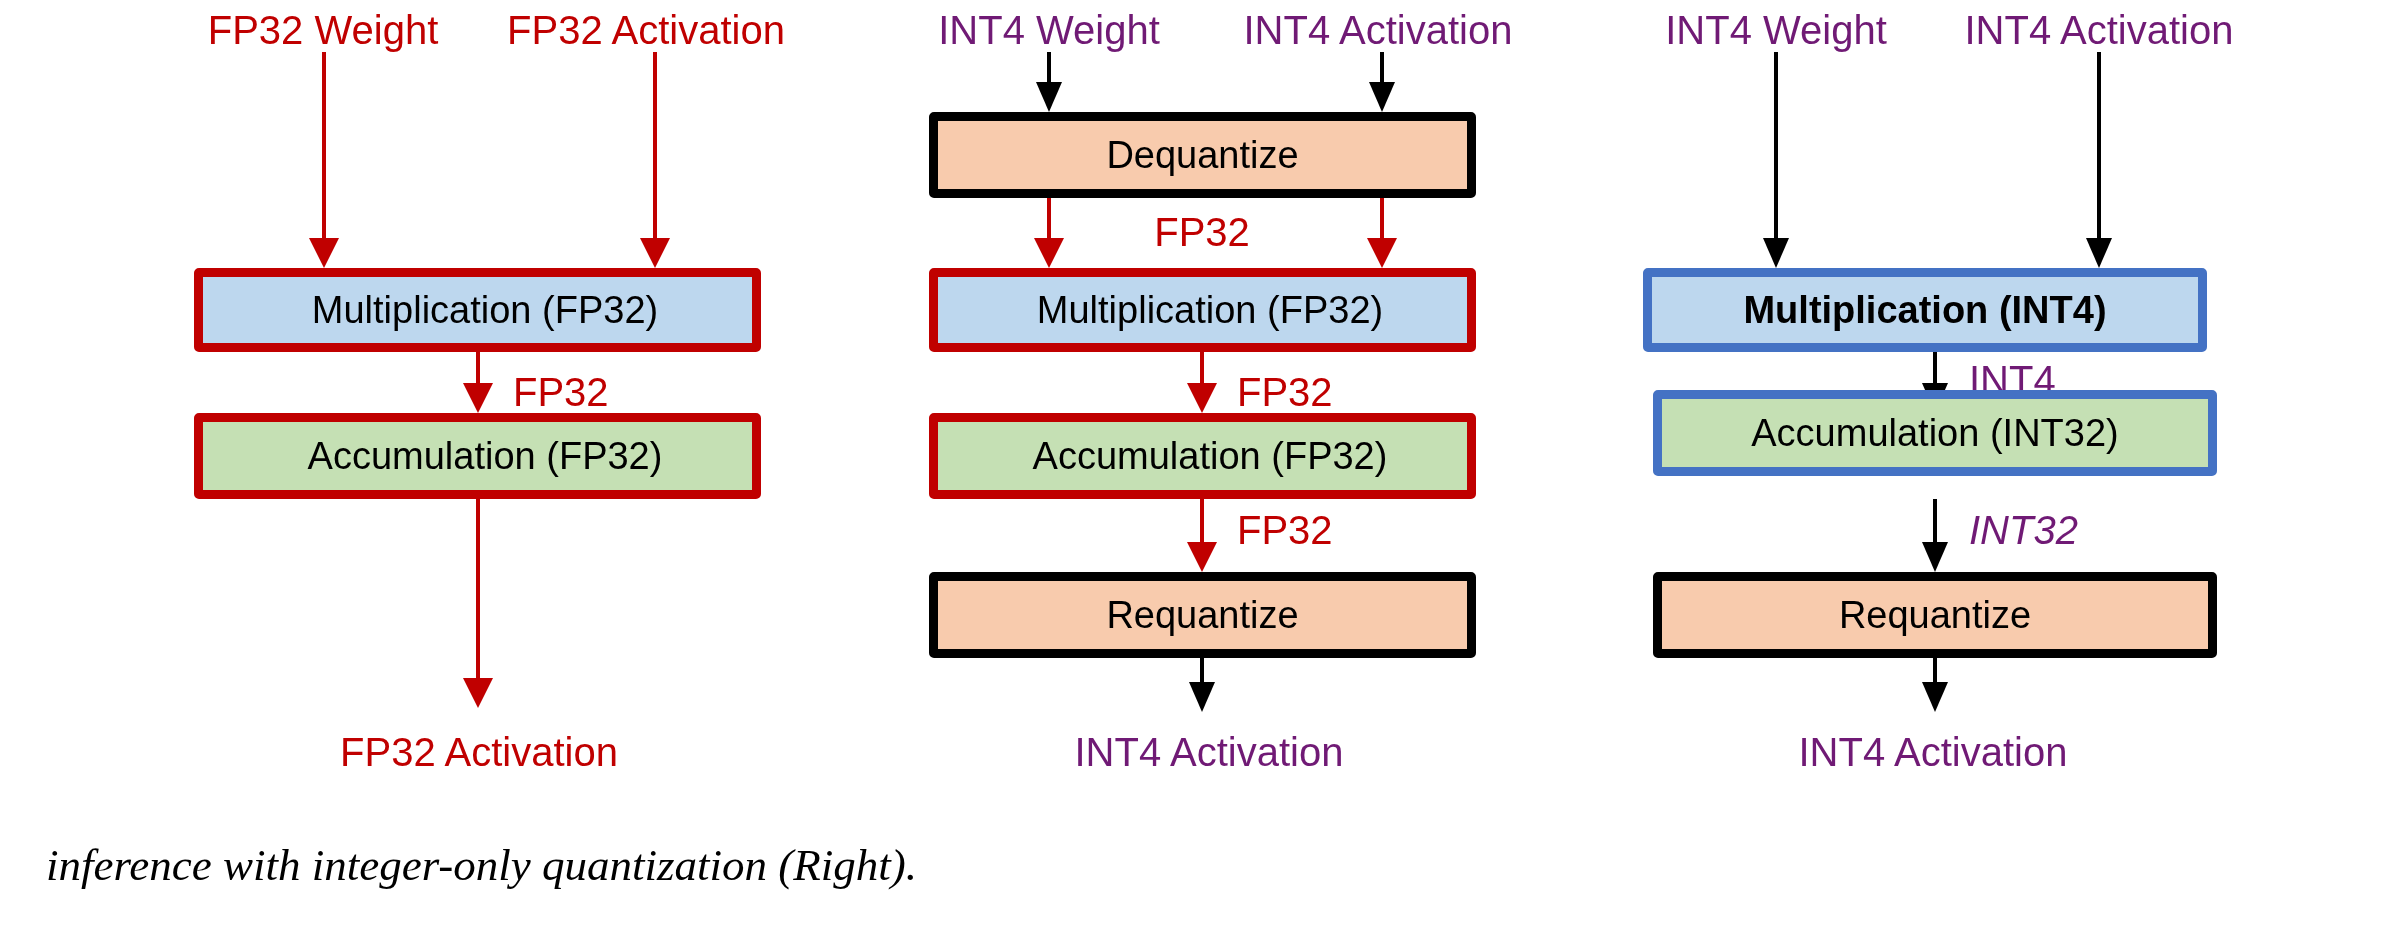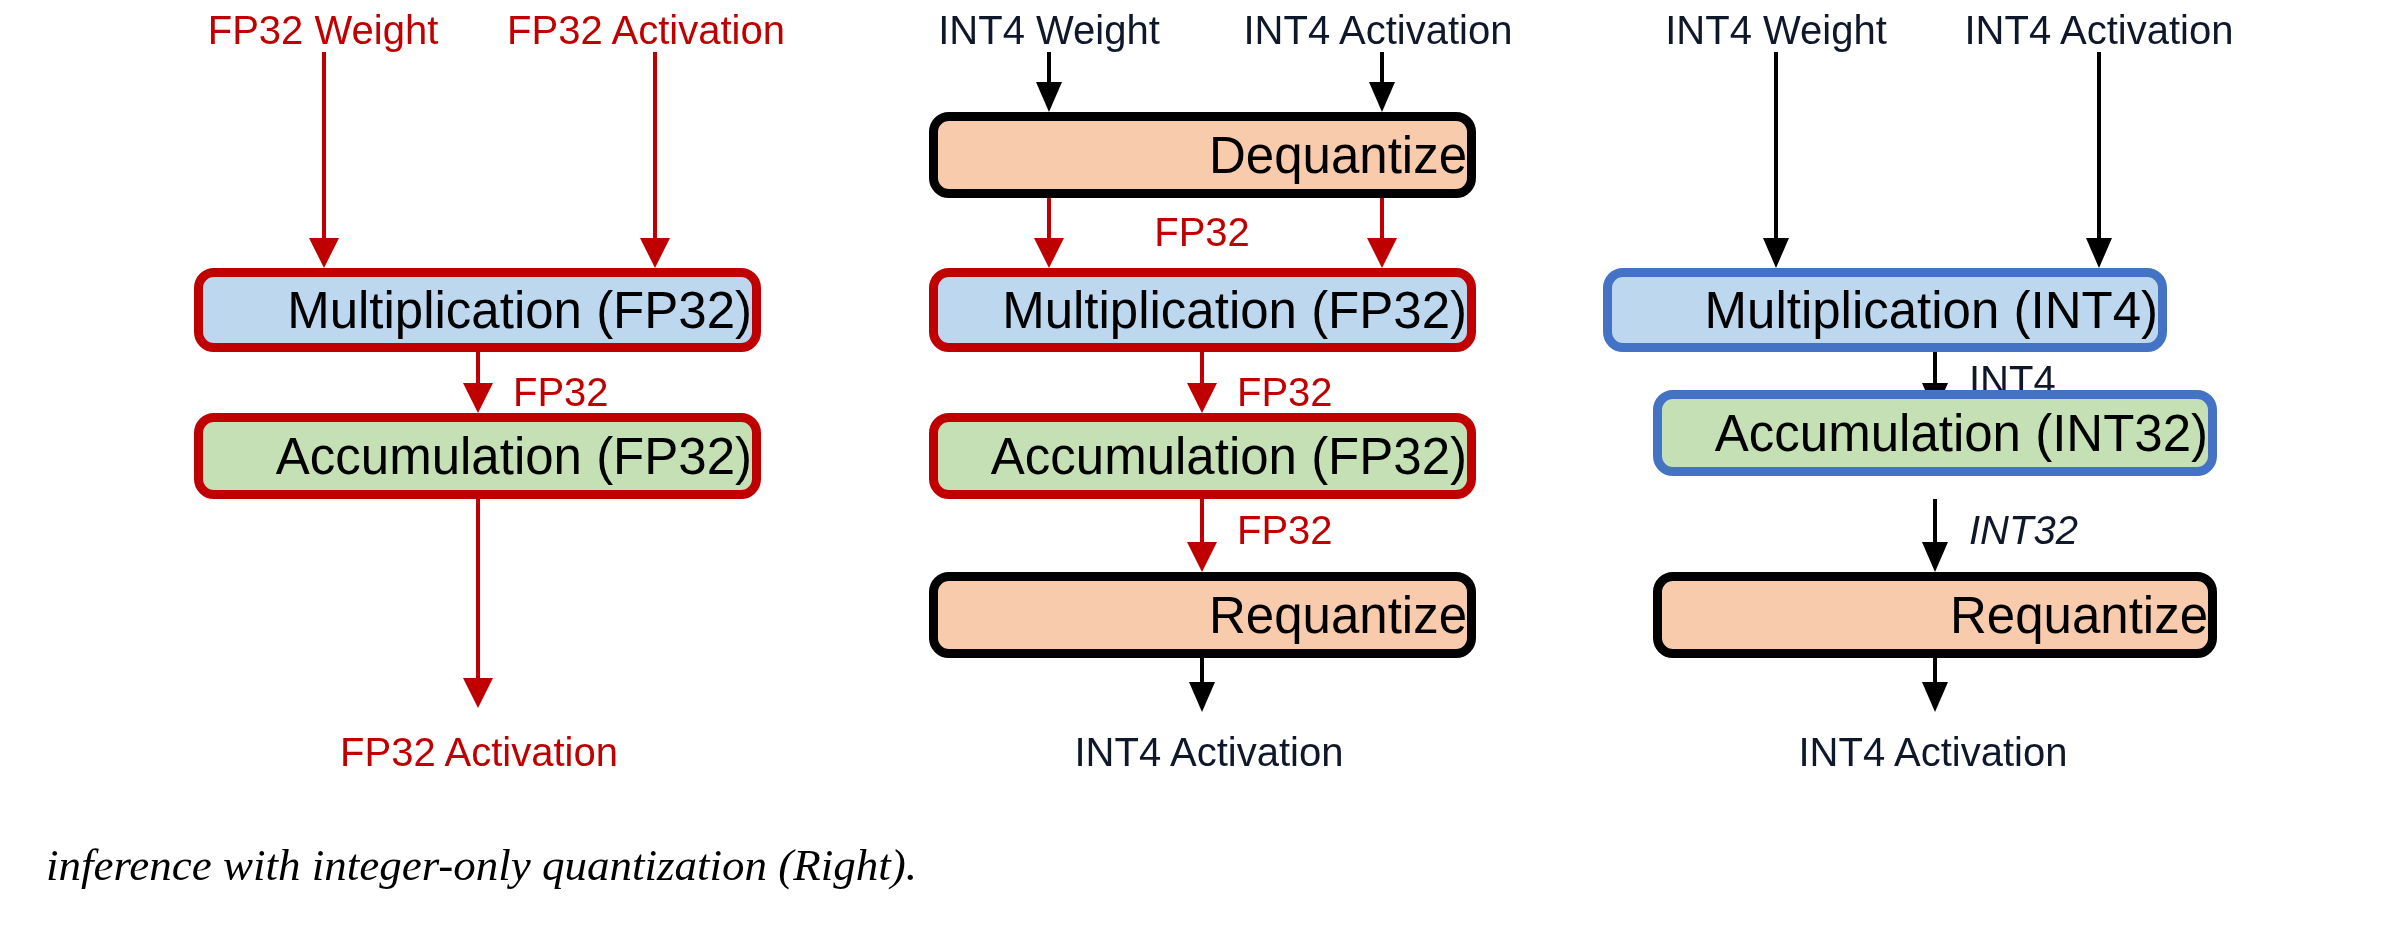--- a/index.html
+++ b/index.html
@@ -10,31 +10,31 @@
     background: #fff;
     font-family: "Liberation Sans", sans-serif;
     overflow: hidden;
     margin-left: 31px;
   }
   .lbl {
     position: absolute;
     font-size: 40px;
     line-height: 1.1;
     white-space: nowrap;
-    color: #0f172a;
+    color: #701a75;
   }
   .lbl.centered { transform: translateX(-50%); }
   .red-text { color: var(--red); }
   .flow-box {
     position: absolute;
     display: flex;
     align-items: center;
-    justify-content: flex-end;
-    border-radius: 20px;
-    font-size: 51px;
+    justify-content: center;
+    border-radius: 5px;
+    font-size: 38px;
     color: #000;
     white-space: nowrap;
     box-sizing: border-box;
   }
   .fill-blue   { background: var(--blue-fill); }
   .fill-green  { background: var(--green-fill); }
   .fill-orange { background: var(--orange-fill); }
   .border-red   { border: 9px solid var(--red); padding-left: 15px; }
   .border-blue  { border: 9px solid var(--blue-border); }
   .border-black { border: 9px solid var(--black); }
@@ -175,21 +175,21 @@
       <span>Requantize</span>
     </div>
 
     <div class="lbl centered" style="left:1178px; top:730px;">INT4 Activation</div>
   </div>
 
   <div>
     <div class="lbl centered" style="left:1745px; top:8px;">INT4 Weight</div>
     <div class="lbl centered" style="left:2068px; top:8px;">INT4 Activation</div>
 
-    <div class="flow-box fill-blue border-blue" style="left:1572px; top:268px; width:564px; height:84px;">
+    <div class="flow-box fill-blue border-blue" style="left:1612px; top:268px; width:564px; height:84px;font-weight:bold;">
       <span>Multiplication (INT4)</span>
     </div>
 
     <div class="lbl" style="left:1938px; top:358px;">INT4</div>
 
     <div class="flow-box fill-green border-blue" style="left:1622px; top:390px; width:564px; height:86px;">
       <span>Accumulation (INT32)</span>
     </div>
 
     <div class="lbl" style="left:1938px; top:508px;font-style:italic;">INT32</div>

